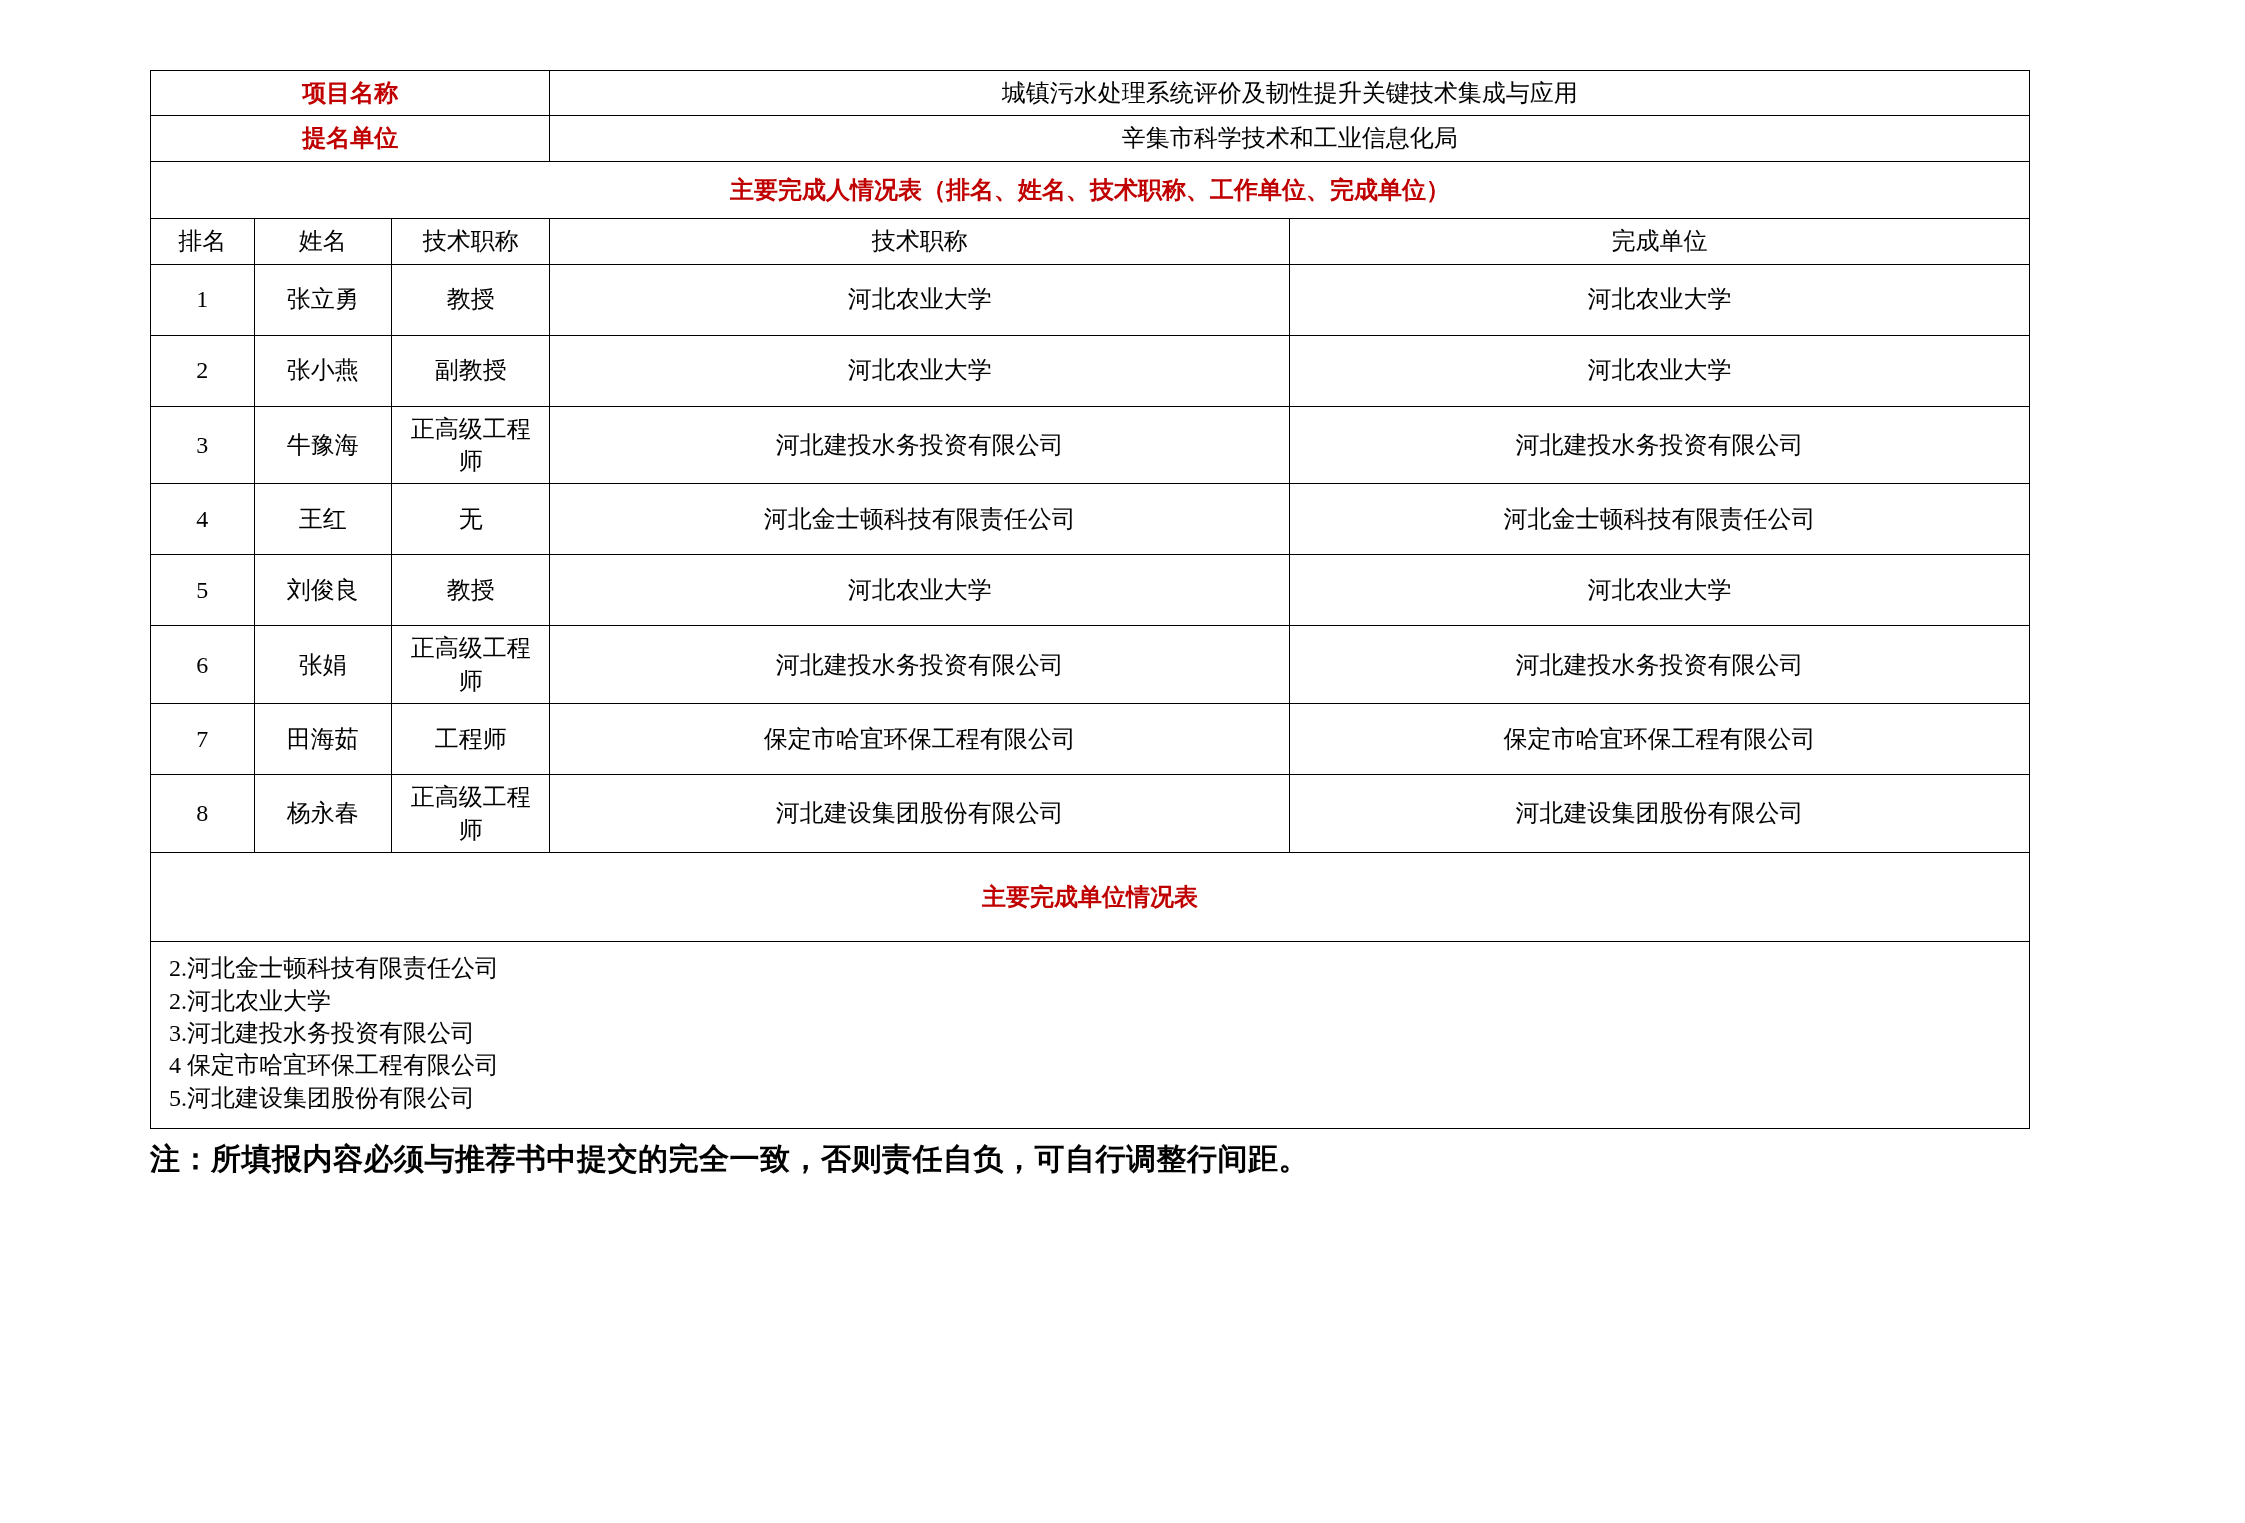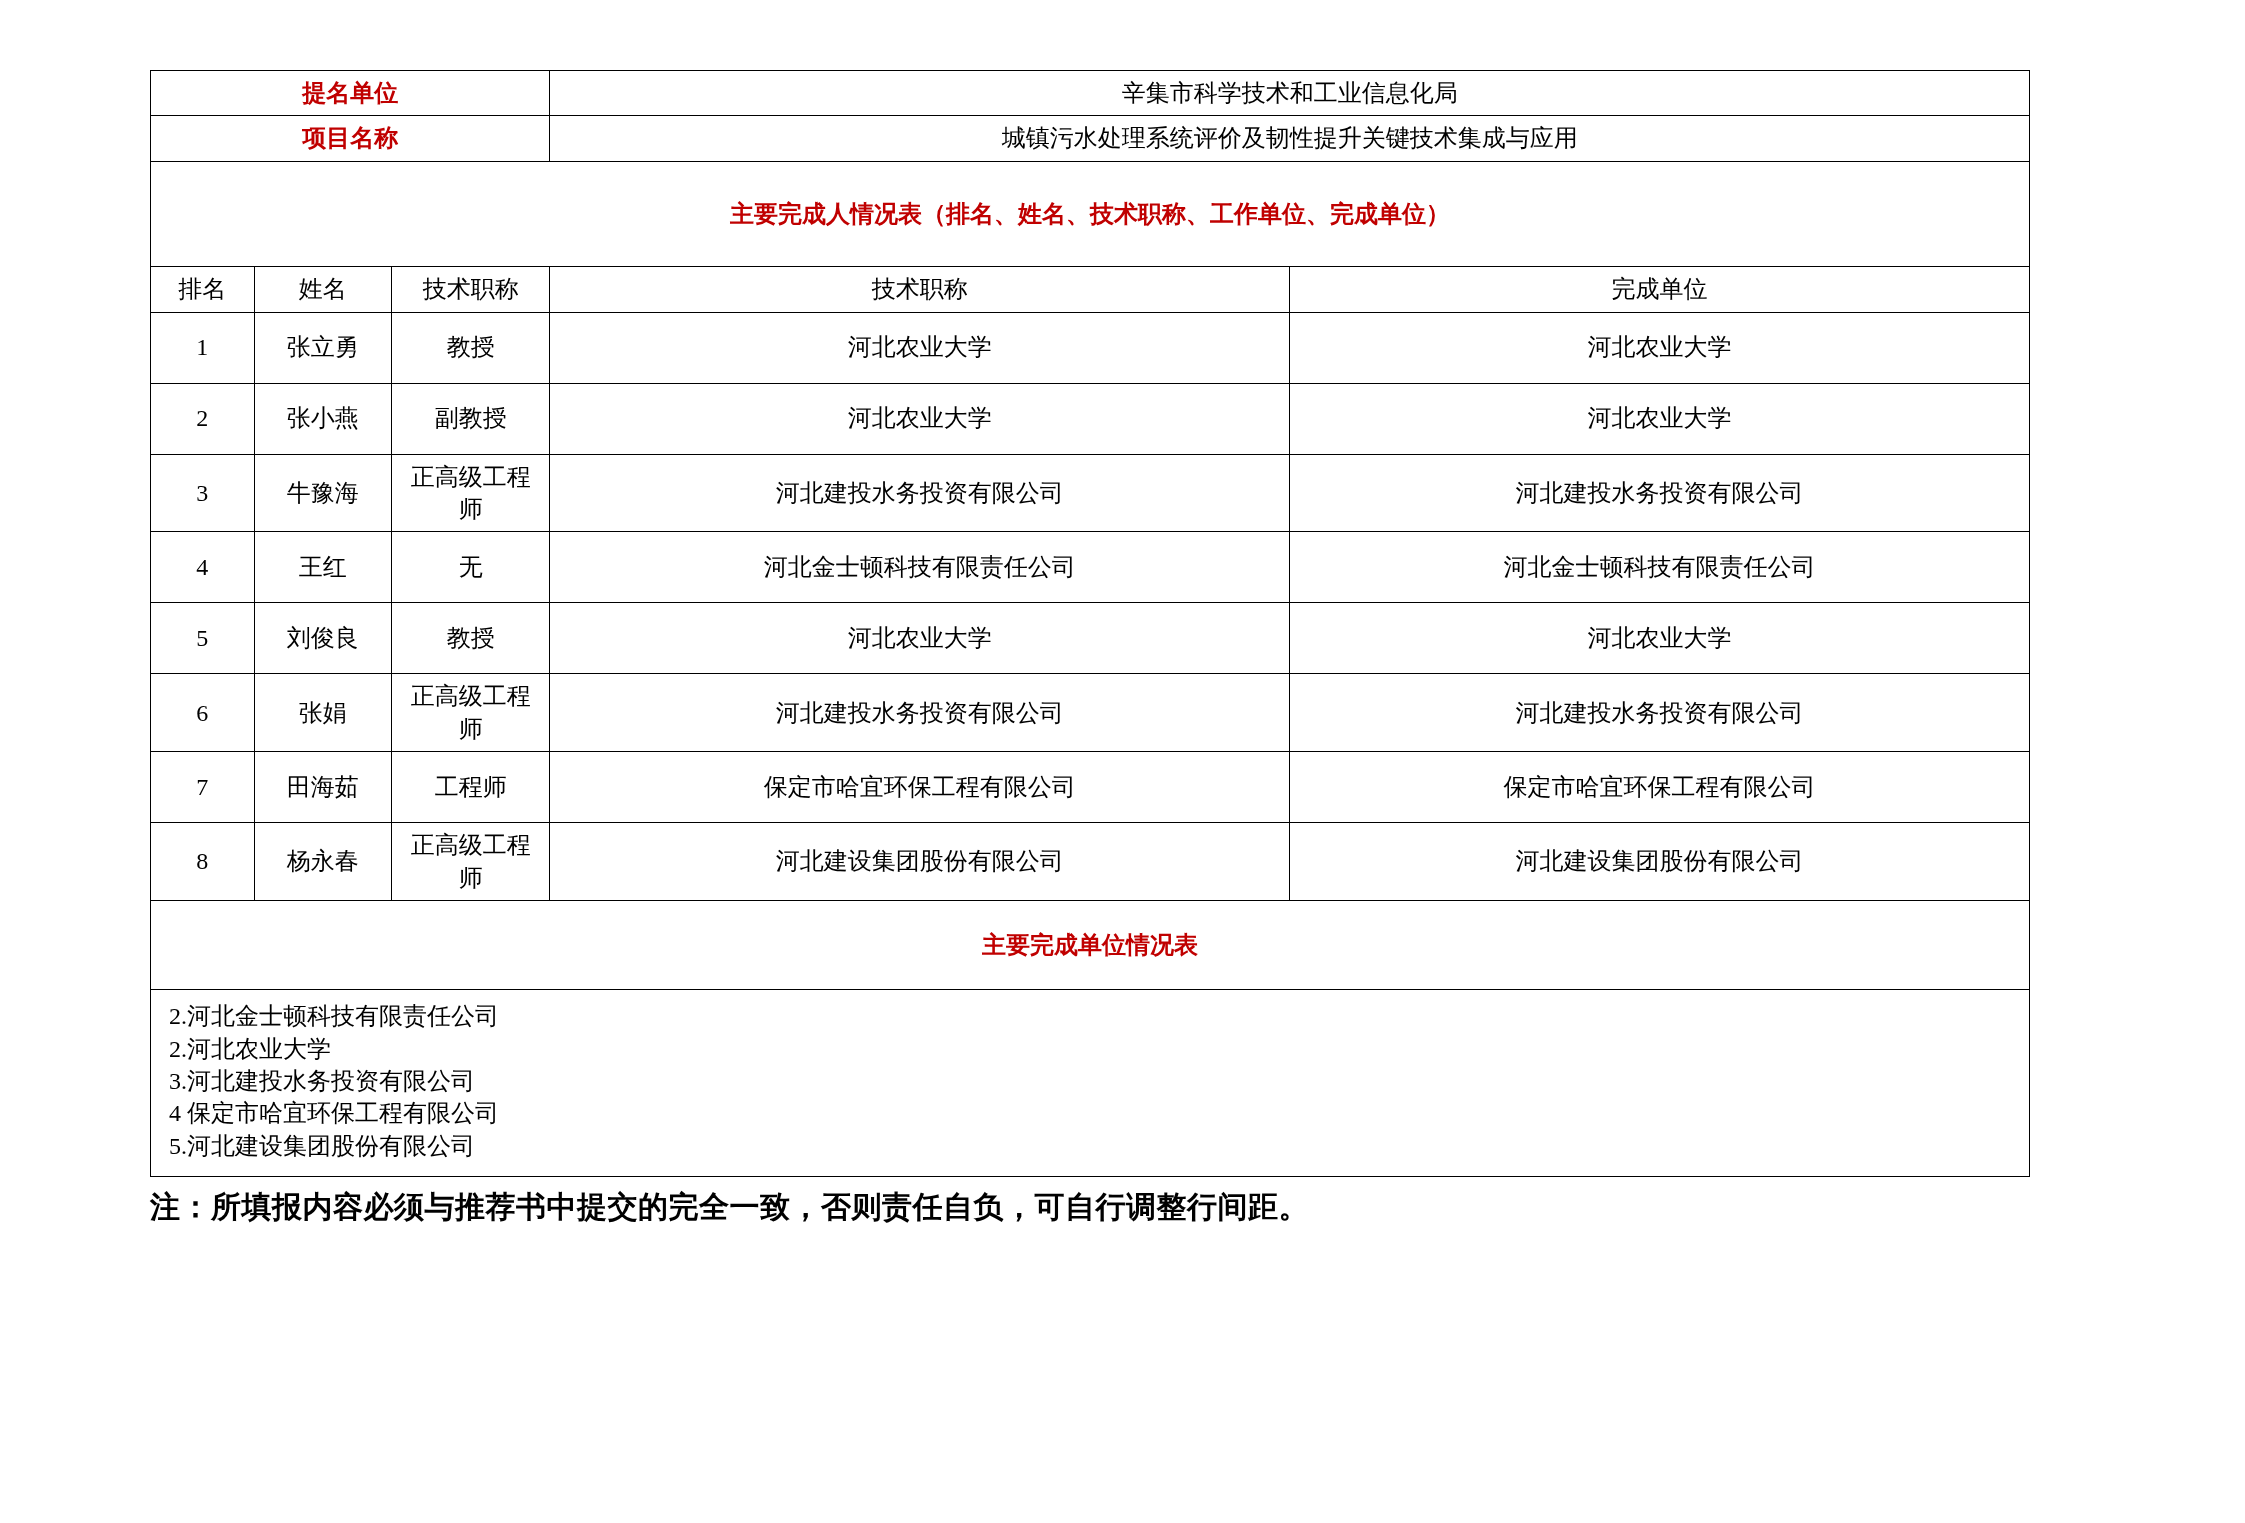--- a/index.html
+++ b/index.html
@@ -50,21 +50,21 @@
   }
   .lbl-red {
     color: #c00000;
     font-weight: bold;
     font-size: 25px;
   }
   .banner-red {
     color: #c00000;
     font-weight: bold;
     font-size: 26px;
-    padding: 36px 8px !important;
+    padding: 12px 8px !important;
   }
   .banner-red2 {
     color: #c00000;
     font-weight: bold;
     font-size: 26px;
     padding: 28px 8px !important;
   }
   .col-rank { width: 98px; }
   .col-name { width: 130px; }
   .col-title { width: 150px; }
@@ -103,26 +103,26 @@
   <table class="doc-table">
     <colgroup>
       <col class="col-rank">
       <col class="col-name">
       <col class="col-title">
       <col class="col-work">
       <col class="col-done">
     </colgroup>
     <tbody>
       <tr>
+        <td colspan="3" class="lbl-red">项目名称</td>
+        <td colspan="2">城镇污水处理系统评价及韧性提升关键技术集成与应用</td>
+      </tr>
+      <tr>
         <td colspan="3" class="lbl-red">提名单位</td>
         <td colspan="2">辛集市科学技术和工业信息化局</td>
-      </tr>
-      <tr>
-        <td colspan="3" class="lbl-red">项目名称</td>
-        <td colspan="2">城镇污水处理系统评价及韧性提升关键技术集成与应用</td>
       </tr>
       <tr>
         <td colspan="5" class="banner-red">主要完成人情况表（排名、姓名、技术职称、工作单位、完成单位）</td>
       </tr>
       <tr class="hdr">
         <td>排名</td>
         <td>姓名</td>
         <td>技术职称</td>
         <td>技术职称</td>
         <td>完成单位</td>

